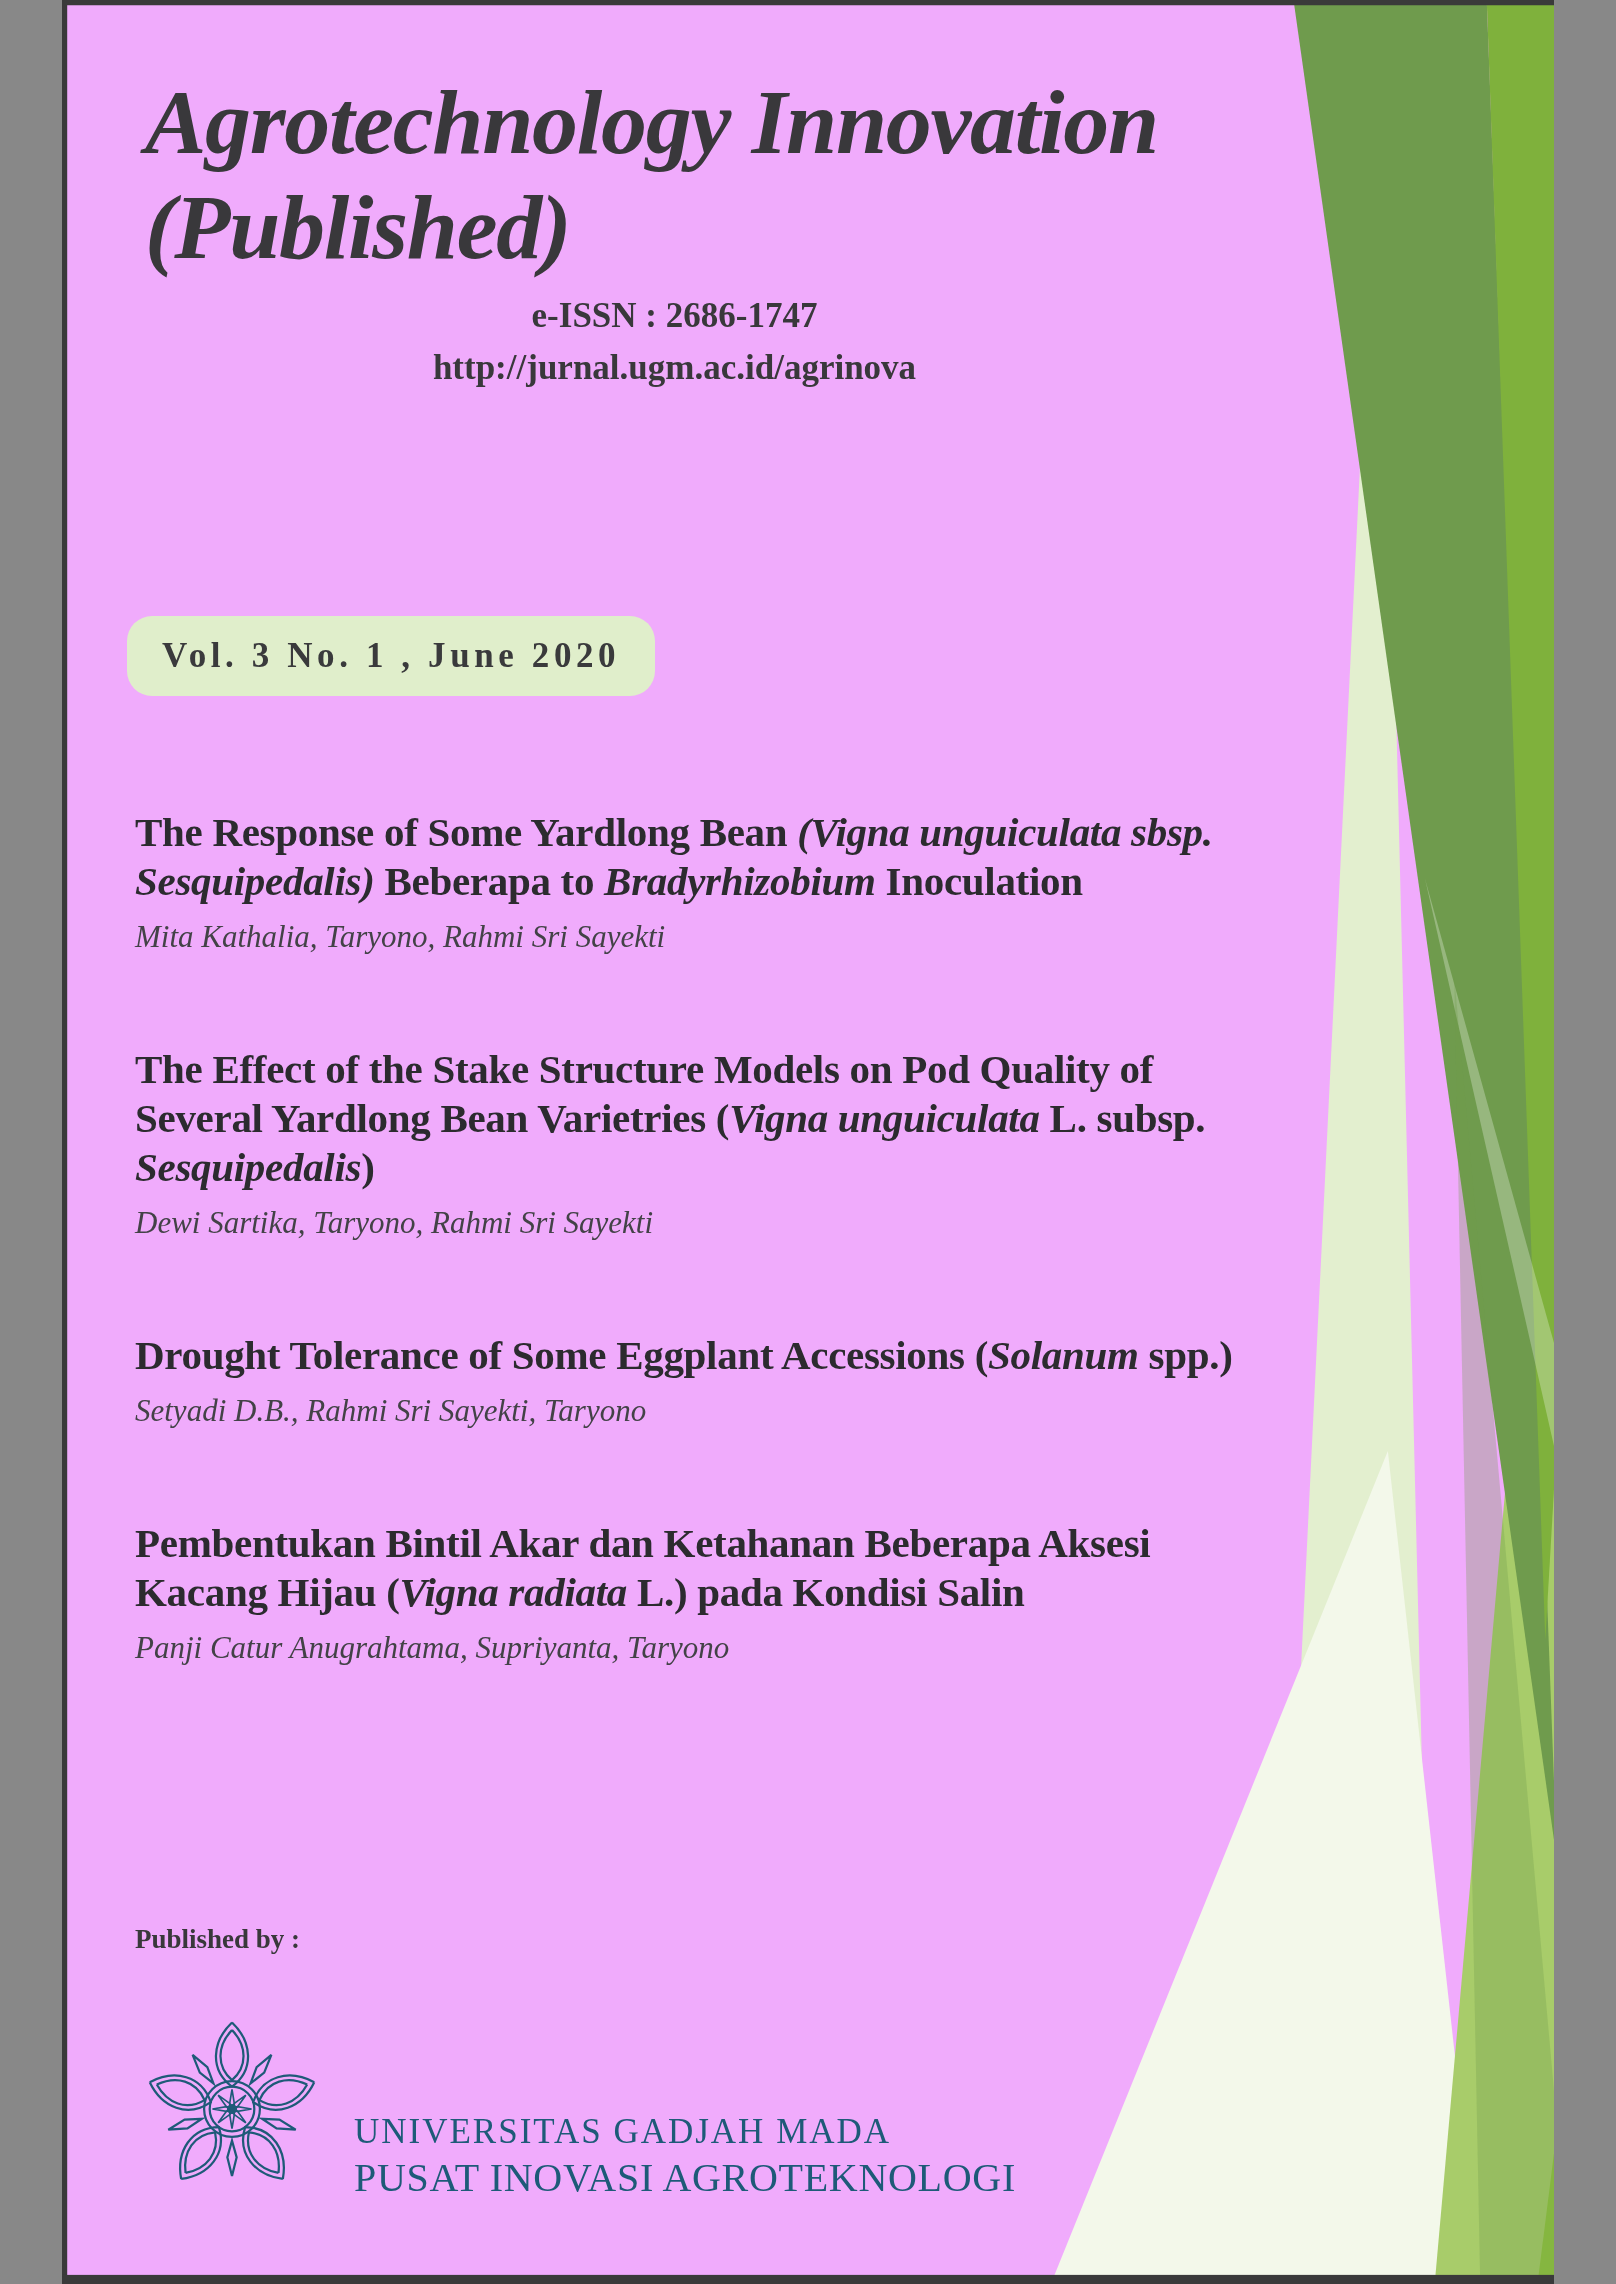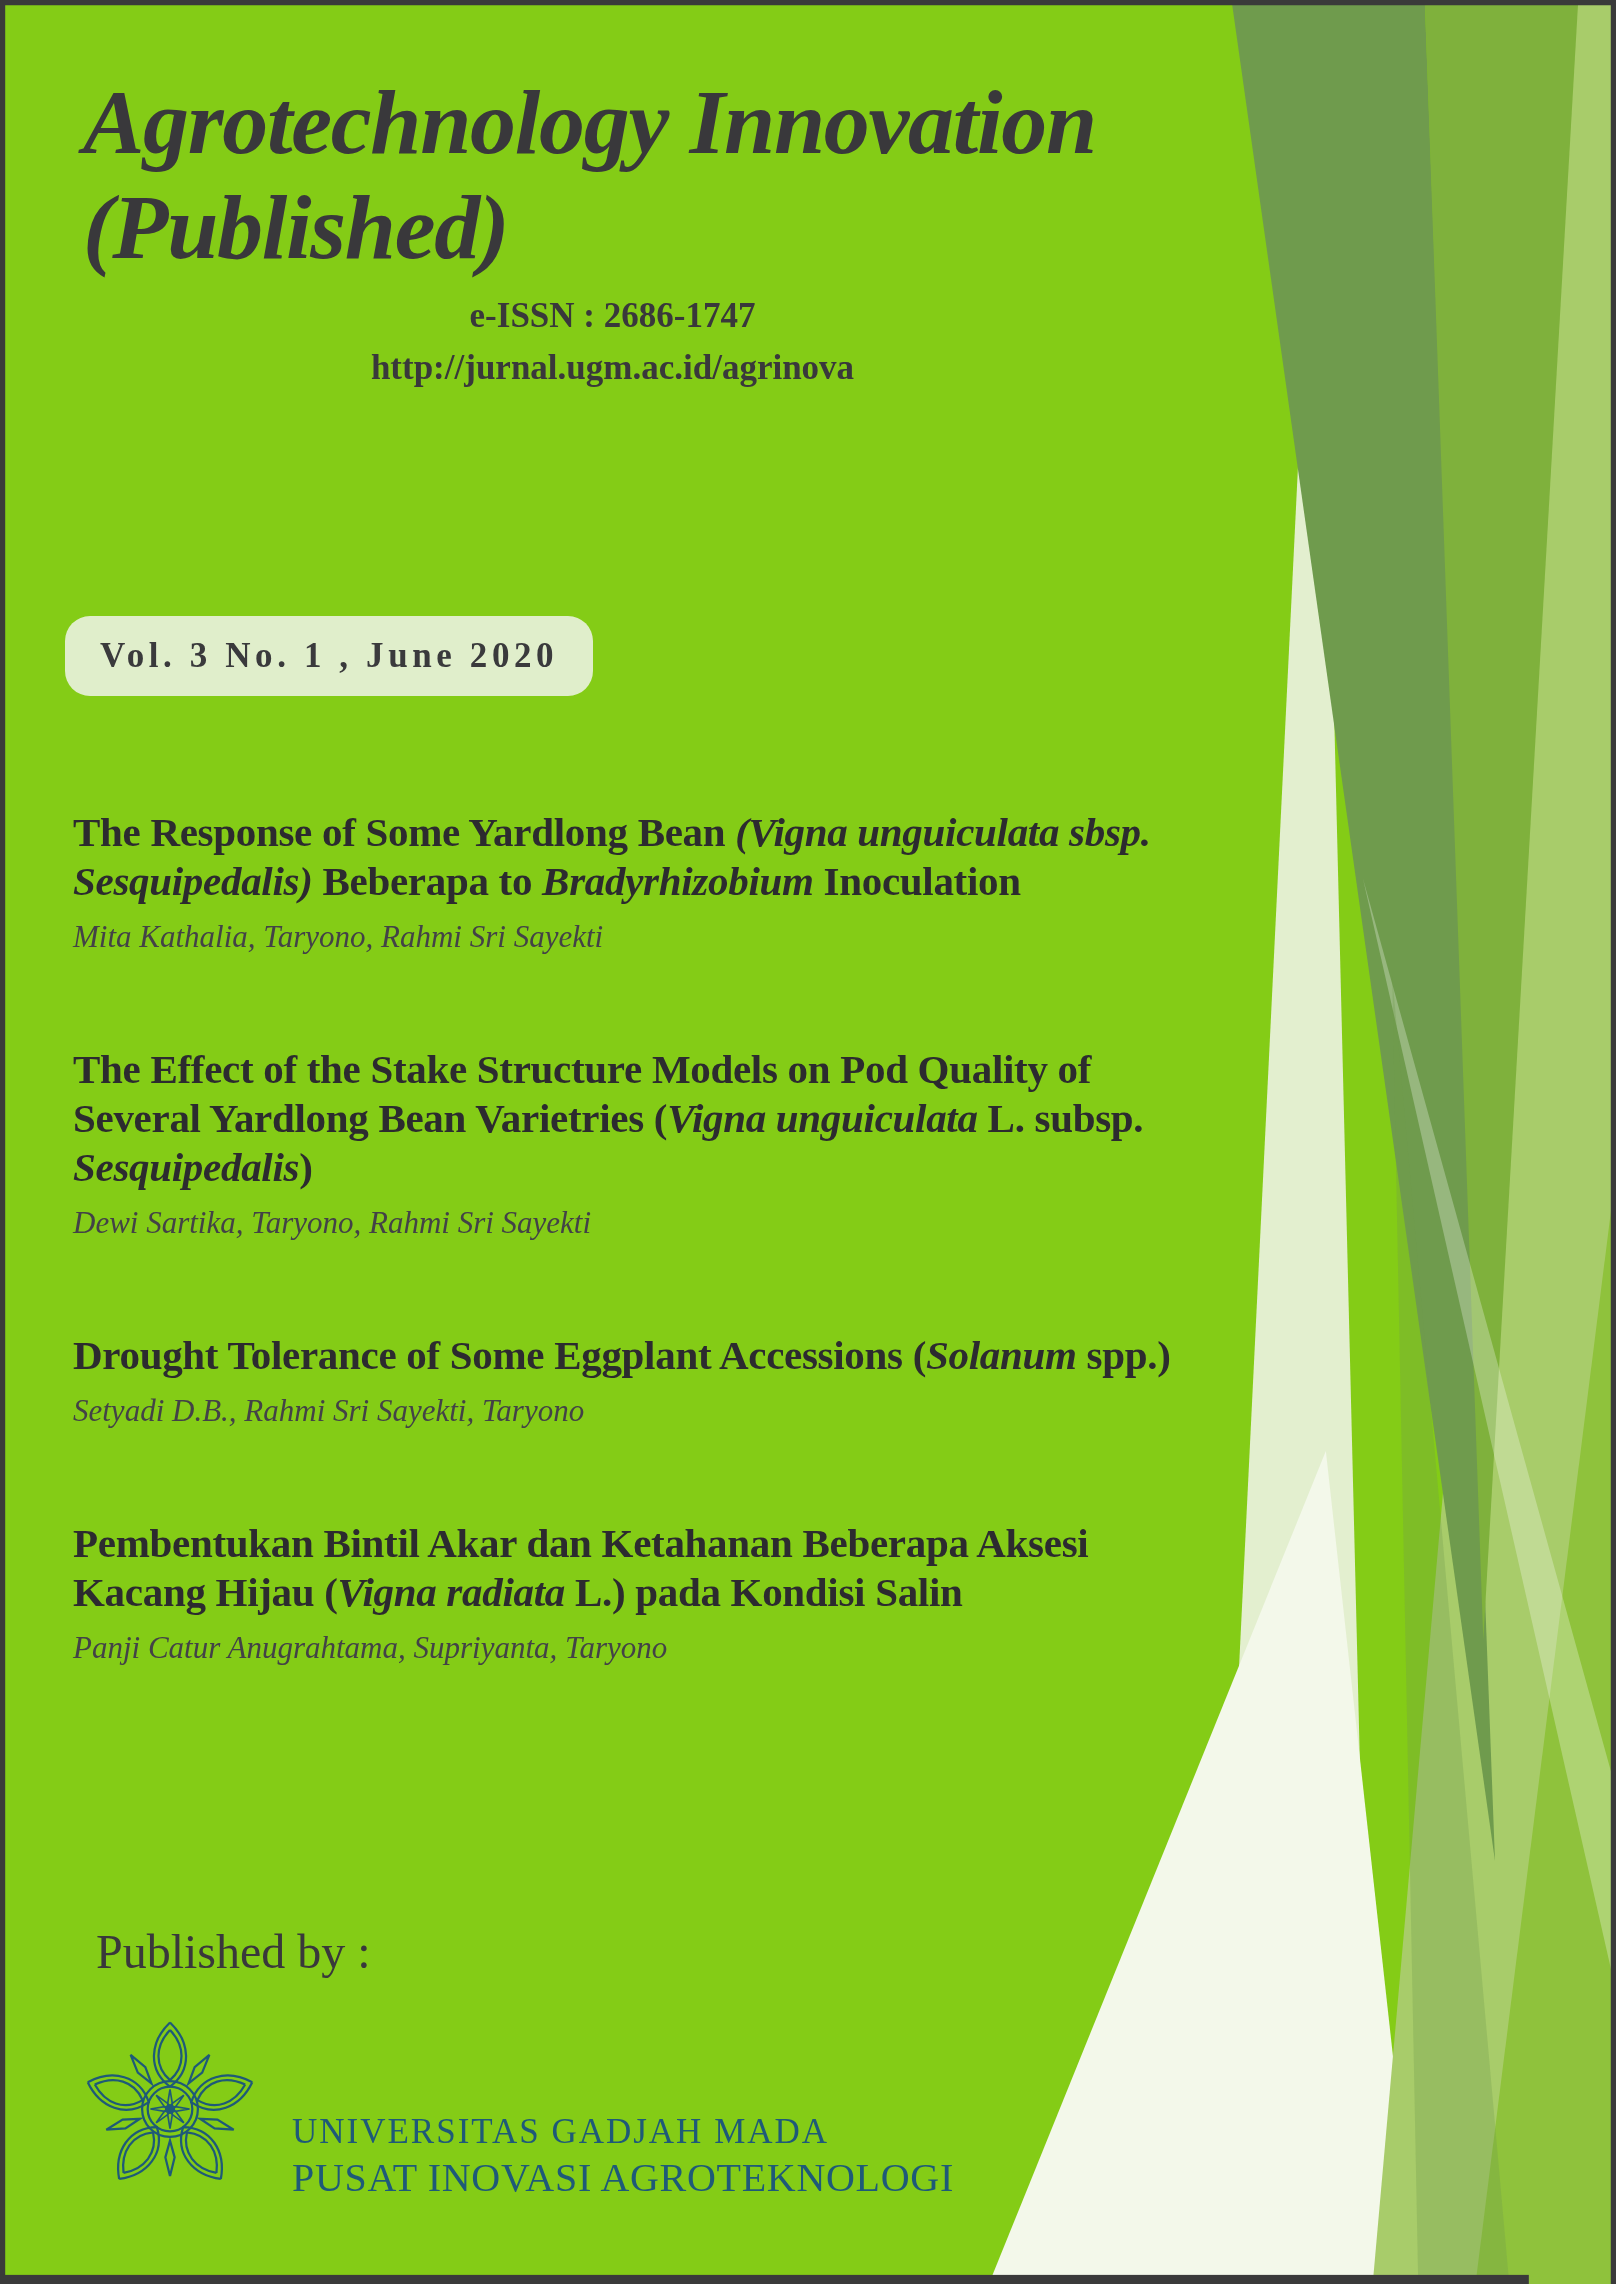--- a/index.html
+++ b/index.html
@@ -1,17 +1,17 @@
 <!DOCTYPE html>
 <html style="font-size:10.4px"><head>
 <meta charset="utf-8">
 <style>
   html,body{margin:0;padding:0;background:#888;}
   .page{
-    position:relative;width:1616px;height:2284px;background:#84cc16;
+    position:relative;width:1492px;height:2284px;background:#f0abfc;
     font-family:"Liberation Serif","DejaVu Serif",serif;overflow:hidden;margin:0 auto;
   }
   .greens{position:absolute;left:0;top:0;width:1616px;height:2284px;z-index:0;}
   .content{position:absolute;inset:0;z-index:1;}
 
   .journal-title{
     position:absolute;left:83px;top:70px;
     font-size:92px;line-height:105px;font-weight:700;font-style:italic;
     color:#39383b;letter-spacing:-1.3px;white-space:nowrap;
   }
@@ -25,21 +25,21 @@
     font-size:35px;font-weight:700;letter-spacing:4.6px;color:#3a3a3c;white-space:nowrap;
   }
   .articles{position:absolute;left:73px;top:718px;width:1288px;}
   .article{margin-bottom:90px;}
   .article-title{
     font-size:41px;line-height:49px;font-weight:700;color:#2c2b2f;letter-spacing:-0.3px;
   }
   .article-title .it{font-style:italic;}
   .article-authors{margin-top:13px;font-size:31px;line-height:36px;font-style:italic;color:#434247;}
 
-  .published-by{position:absolute;left:96px;top:1924px;font-size:48px;font-weight:400;color:#39383b;}
+  .published-by{position:absolute;left:73px;top:1924px;font-size:27px;font-weight:700;color:#39383b;}
   .publisher-row{position:absolute;left:77px;top:2016px;display:flex;align-items:flex-end;}
   .ugm-logo{width:186px;height:186px;flex:0 0 auto;}
   .org{margin-left:29px;color:#1e5a78;}
   .org-line1{font-size:35px;letter-spacing:2px;line-height:44px;}
   .org-line2{font-size:40px;letter-spacing:0.7px;line-height:48px;}
 </style>
 </head>
 <body>
 
 <div class="page">

